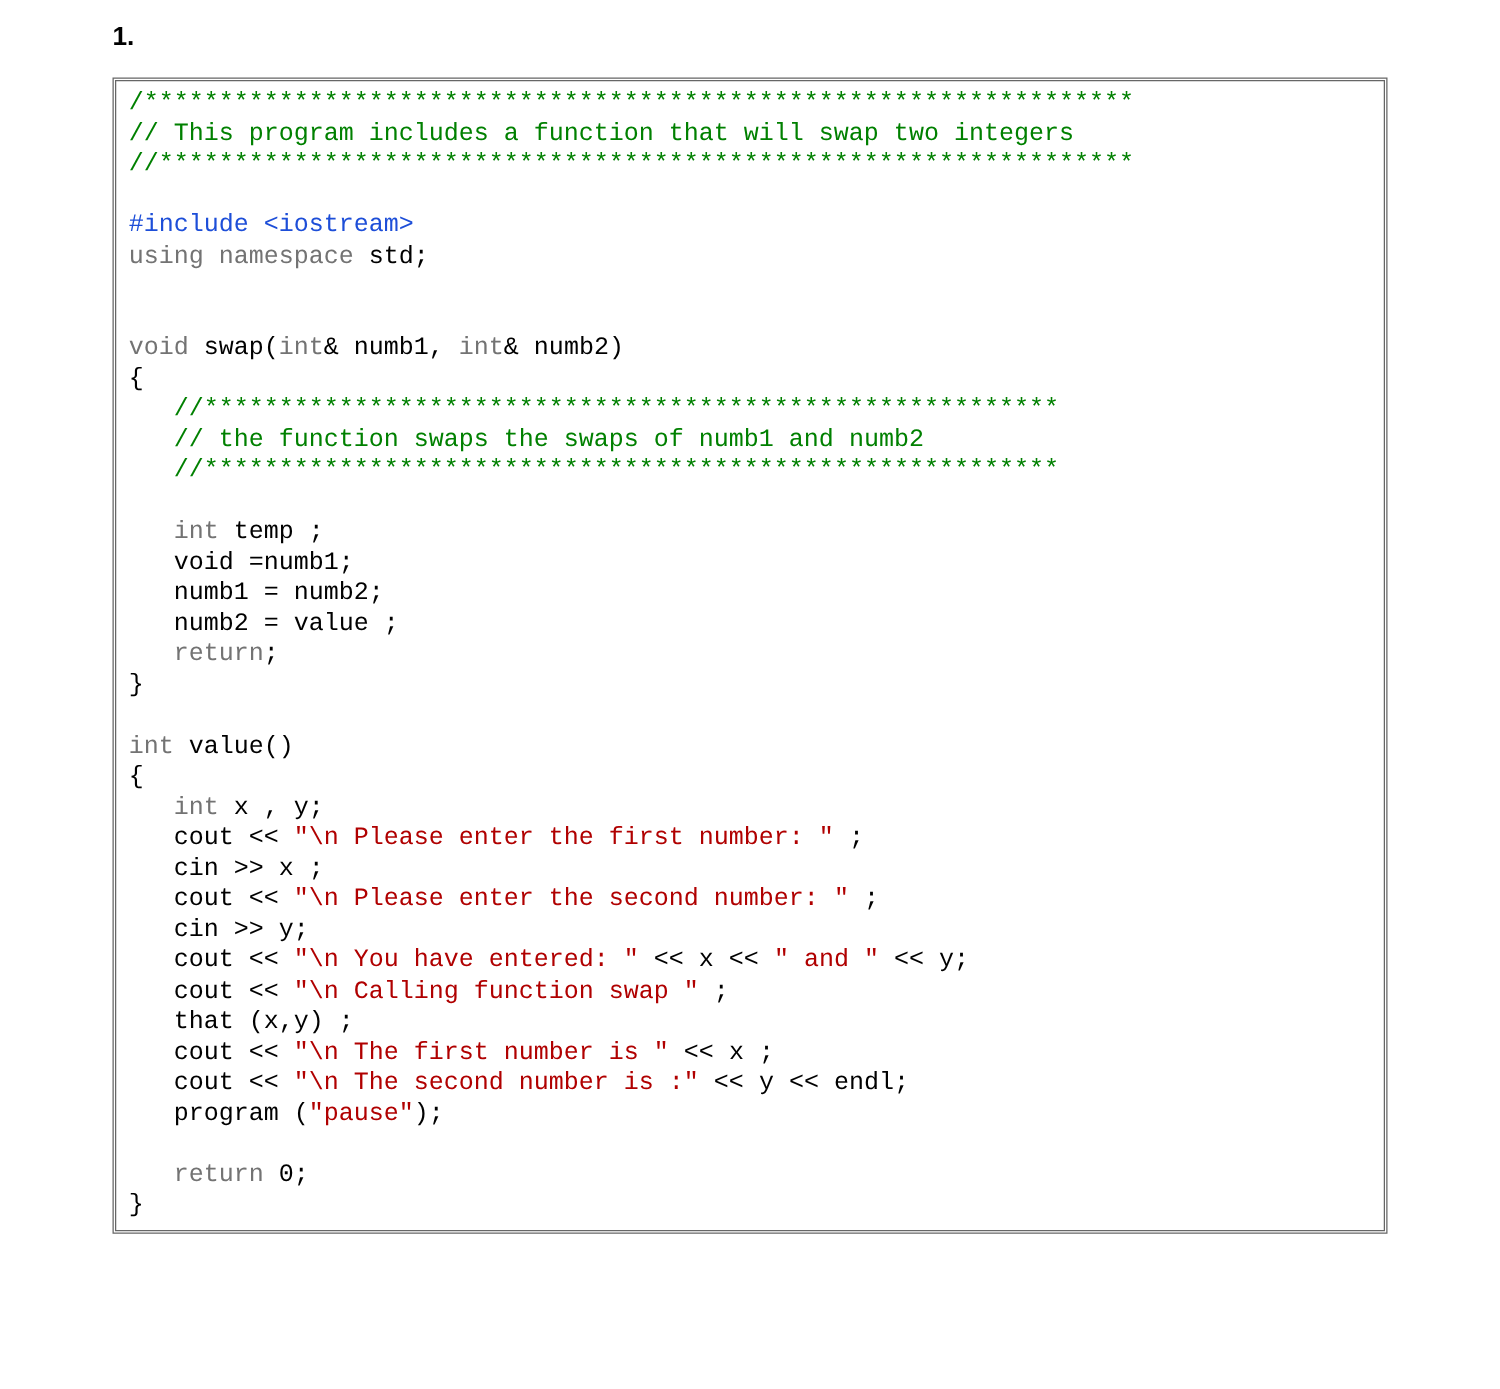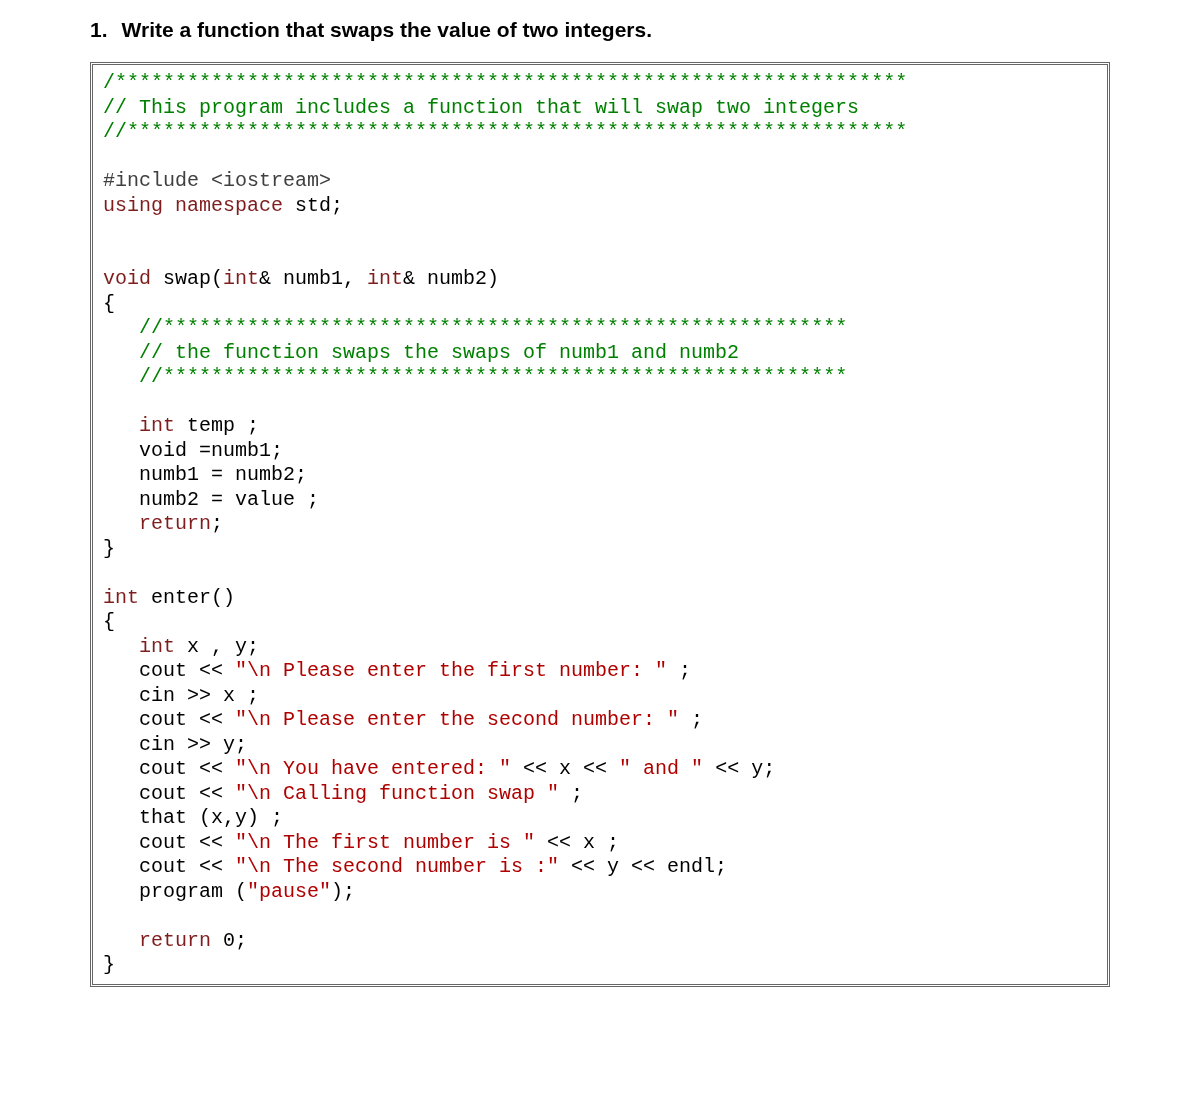--- a/index.html
+++ b/index.html
@@ -24,31 +24,30 @@
     .code-box {
       border: 3px double #666;
       padding: 6px 10px 6px 10px;
       font-family: "Courier New", Courier, monospace;
       font-size: 20px;
       line-height: 24.5px;
       white-space: pre;
       color: #000;
     }
     .c-comment { color: #008000; }
-    .c-pre { color: #404040; }
-    .c-keyword { color: #7f1d1d; }
+    .c-pre { color: #1d4ed8; }
+    .c-keyword { color: #737373; }
     .c-string { color: #b00000; }
   </style>
 </head>
 <body>
 
 <div class="page">
   <div class="heading">
     <span class="heading-num">1.</span>
-    <span>Write a function that swaps the value of two integers.</span>
   </div>
 
   <div class="code-box" id="code-block"><span class="c-comment">/******************************************************************</span><span>
 </span><span class="c-comment">// This program includes a function that will swap two integers</span><span>
 </span><span class="c-comment">//*****************************************************************</span><span>
 </span><span>
 </span><span class="c-pre">#include &lt;iostream&gt;</span><span>
 </span><span class="c-keyword">using</span><span> </span><span class="c-keyword">namespace</span><span> std;
 </span><span>
 </span><span>
@@ -58,21 +57,21 @@
 </span><span>   </span><span class="c-comment">// the function swaps the swaps of numb1 and numb2</span><span>
 </span><span>   </span><span class="c-comment">//*********************************************************</span><span>
 </span><span>
 </span><span>   </span><span class="c-keyword">int</span><span> temp ;
 </span><span>   void =numb1;
 </span><span>   numb1 = numb2;
 </span><span>   numb2 = value ;
 </span><span>   </span><span class="c-keyword">return</span><span>;
 </span><span>}
 </span><span>
-</span><span class="c-keyword">int</span><span> enter()
+</span><span class="c-keyword">int</span><span> value()
 </span><span>{
 </span><span>   </span><span class="c-keyword">int</span><span> x , y;
 </span><span>   cout &lt;&lt; </span><span class="c-string">"\n Please enter the first number: "</span><span> ;
 </span><span>   cin &gt;&gt; x ;
 </span><span>   cout &lt;&lt; </span><span class="c-string">"\n Please enter the second number: "</span><span> ;
 </span><span>   cin &gt;&gt; y;
 </span><span>   cout &lt;&lt; </span><span class="c-string">"\n You have entered: "</span><span> &lt;&lt; x &lt;&lt; </span><span class="c-string">" and "</span><span> &lt;&lt; y;
 </span><span>   cout &lt;&lt; </span><span class="c-string">"\n Calling function swap "</span><span> ;
 </span><span>   that (x,y) ;
 </span><span>   cout &lt;&lt; </span><span class="c-string">"\n The first number is "</span><span> &lt;&lt; x ;

